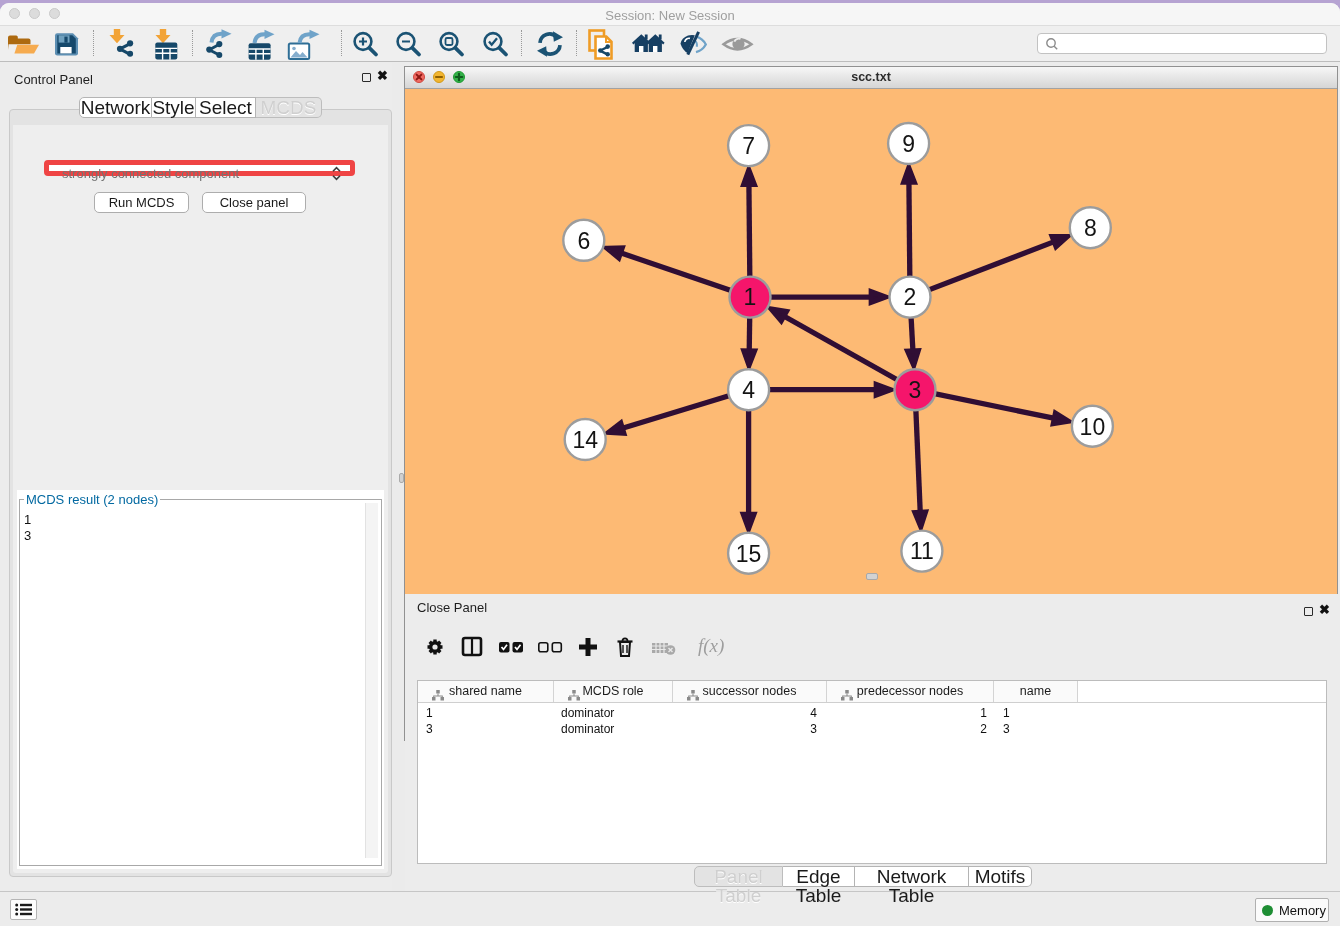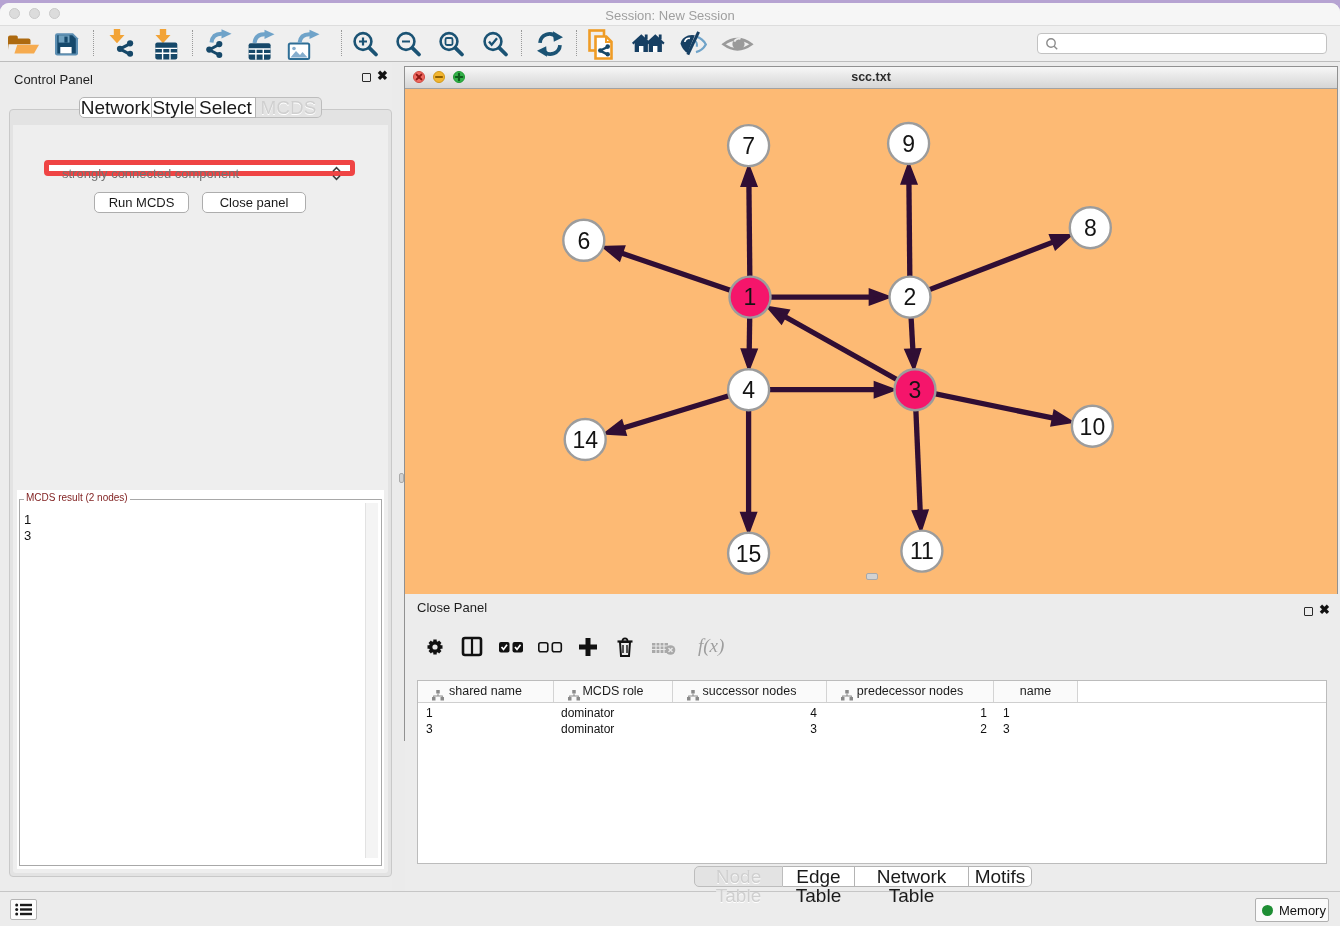--- a/index.html
+++ b/index.html
@@ -21,21 +21,21 @@
 .tabbar .seg:first-child { border-left:1px solid #b4b4b4; border-radius:5px 0 0 5px; }
 .tabbar .seg:last-child { border-radius:0 5px 5px 0; }
 .tabbar .seg.sel { background:#e3e3e3; color:#cfcfcf; text-shadow:0 1px 0 #fff; border-color:#bdbdbd; }
 #tabbox { position:absolute; left:9px; top:46px; width:383px; height:768px; background:#e3e3e3; border:1px solid #c9c9c9; border-radius:4px; }
 #tabinner { position:absolute; left:13px; top:62px; width:375px; height:748px; background:#eeeeee; border-radius:0 0 3px 3px; }
 #optlabel { position:absolute; left:13px; top:74px; width:375px; text-align:center; font-size:13px; color:#1c1c1c; }
 #combo { position:absolute; left:44px; top:97px; width:311px; height:16px; background:#fff; border:5px solid #ef4444; border-radius:4px; font-size:13px; color:#737373; line-height:17px; padding-left:13px; }
 .btn { position:absolute; top:129px; height:21px; background:#fff; border:1px solid #adadad; border-radius:5px; font-size:13px; color:#1a1a1a; text-align:center; line-height:19px; }
 #resultbox { position:absolute; left:17px; top:427px; width:367px; height:379px; background:#fff; }
 #fieldset { position:absolute; left:2px; top:9px; width:363px; height:367px; border:1px solid #a8a8a8; }
-#legend { position:absolute; left:4px; top:-8px; background:#fff; font-size:10px; color:#7f1d1d; padding:0 2px; }
+#legend { position:absolute; left:4px; top:-8px; background:#fff; font-size:13px; color:#0369a1; padding:0 2px; }
 #cpdivider { position:absolute; left:392px; top:0px; width:13px; height:828px; background:#ebebeb; }
 
 #netframe { position:absolute; left:404px; top:3px; width:934px; height:675px; border:1px solid #919191; background:#fdba74; }
 #nettitle { position:absolute; left:0; top:0; width:932px; height:22px; background:linear-gradient(#f7f7f7,#d5d5d5); border-bottom:1px solid #a2a2a2; }
 #nettitle .t { position:absolute; left:0; right:0; top:3px; text-align:center; font-size:12.5px; font-weight:bold; color:#2c2c2c; }
 .mtl { position:absolute; top:3.5px; width:12px; height:12px; border-radius:50%; }
 
 #tablepanel { position:absolute; left:405px; top:531px; width:935px; height:297px; background:#ececec; }
 #tp-title { position:absolute; left:12px; top:6px; font-size:13px; color:#1e1e1e; }
 #tp-toolbar { position:absolute; left:12px; top:36px; height:36px; }
@@ -384,21 +384,21 @@
         <div class="rowtxt" style="left:283px;top:25px;width:116px;text-align:right">4</div>
         <div class="rowtxt" style="left:443px;top:25px;width:126px;text-align:right">1</div>
         <div class="rowtxt" style="left:585px;top:25px">1</div>
         <div class="rowtxt" style="left:8px;top:41px">3</div>
         <div class="rowtxt" style="left:143px;top:41px">dominator</div>
         <div class="rowtxt" style="left:283px;top:41px;width:116px;text-align:right">3</div>
         <div class="rowtxt" style="left:443px;top:41px;width:126px;text-align:right">2</div>
         <div class="rowtxt" style="left:585px;top:41px">3</div>
       </div>
       <div class="tabbar" style="left:289px;top:272px">
-        <div class="seg sel" style="width:89px">Node Table</div>
+        <div class="seg sel" style="width:89px">Panel Table</div>
         <div class="seg" style="width:72px">Edge Table</div>
         <div class="seg" style="width:114px">Network Table</div>
         <div class="seg" style="width:63px">Motifs</div>
       </div>
     </div>
   </div>
   <div id="statusbar">
     <div id="listbtn">
         <svg width="17" height="13" style="position:absolute;left:4px;top:3px" viewBox="0 0 17 13">
           <g fill="#1a1a1a">

